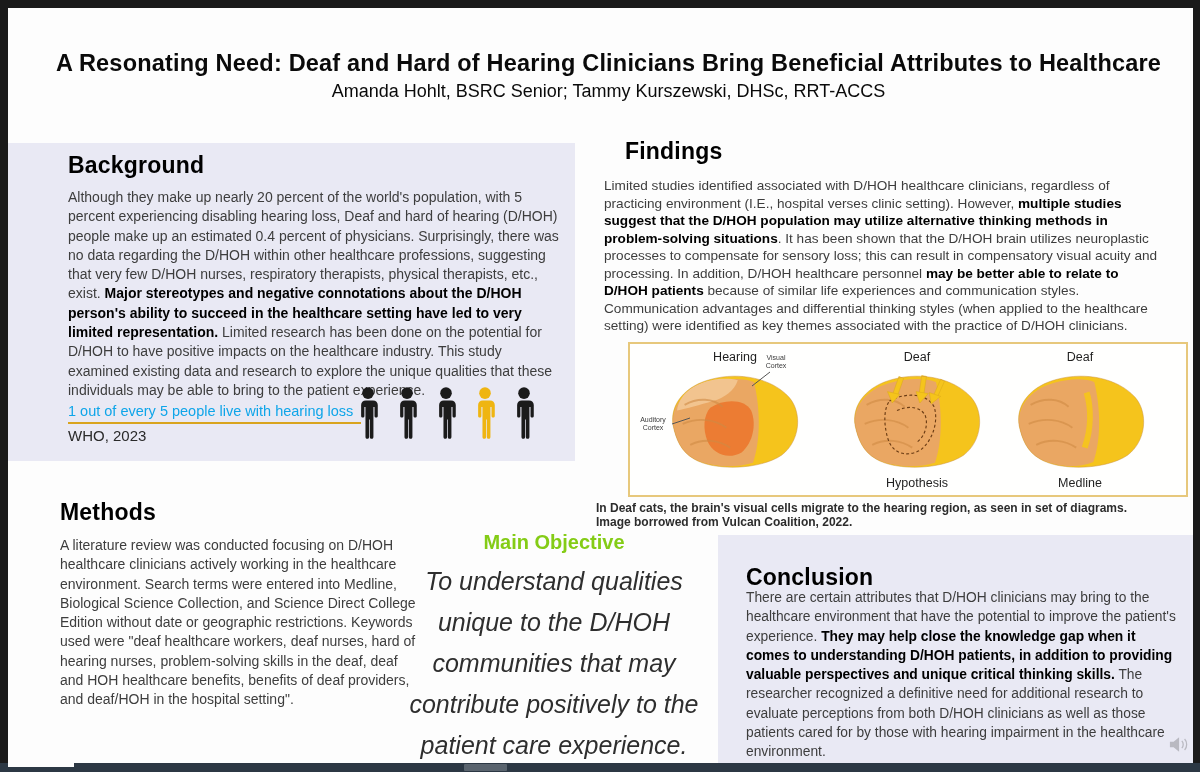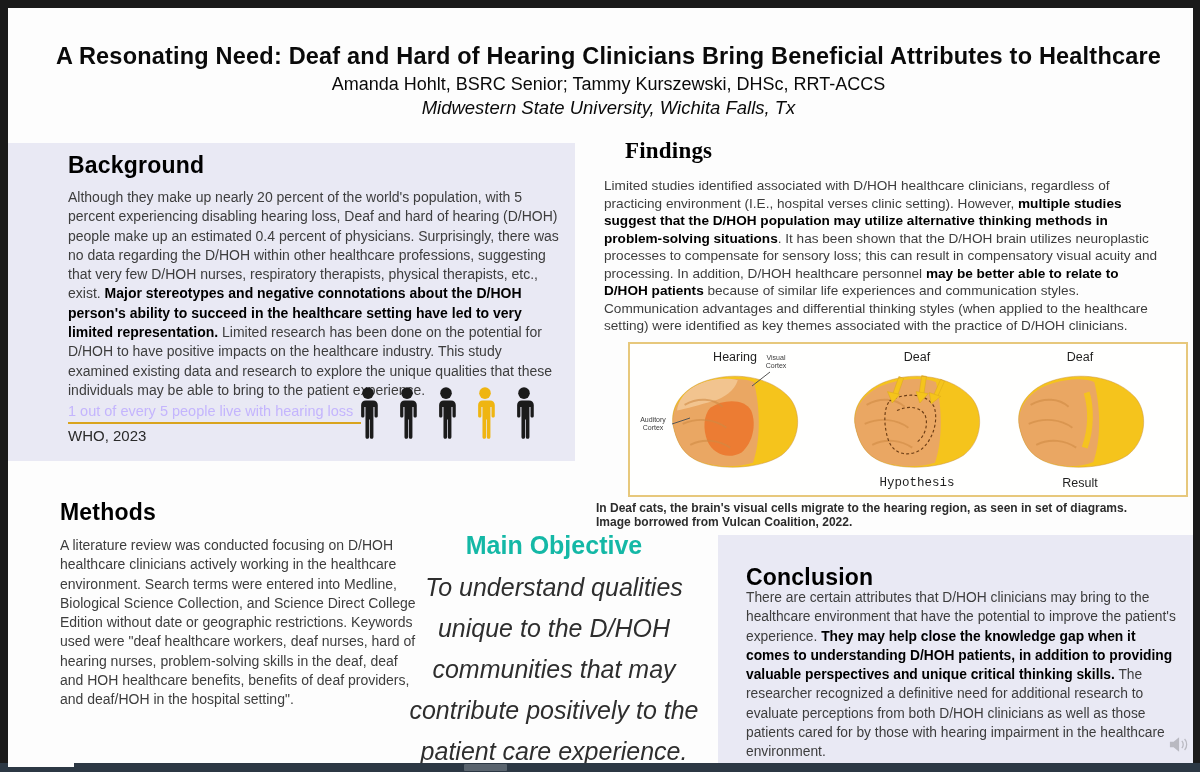--- a/index.html
+++ b/index.html
@@ -8,62 +8,62 @@
     width:1200px;height:772px;
     background:#1a1a1a;
     font-family:"Liberation Sans", sans-serif;
     overflow:hidden;
   }
   .poster{
     position:absolute;left:8px;top:8px;width:1185px;height:755px;
     background:#fdfdfd;
   }
   
-  .head{position:absolute;left:8px;top:35px;width:1185px;text-align:center;color:#0a0a0a;}
+  .head{position:absolute;left:8px;top:42px;width:1185px;text-align:center;color:#0a0a0a;}
   .title{font-size:23.5px;font-weight:bold;line-height:27px;letter-spacing:.2px;}
   .authors{font-size:18px;line-height:23px;margin-top:3px;}
   .affil{font-size:18.5px;line-height:22px;font-style:italic;margin-top:1px;}
 
   .panel{position:absolute;background:var(--panel);}
   #bg-panel{left:8px;top:143px;width:567px;height:318px;}
   #conclusion-panel{left:718px;top:535px;width:475px;height:228px;}
 
   h2.sec{position:absolute;margin:0;font-size:23px;font-weight:bold;color:#000;letter-spacing:.2px;}
   .bodytxt{position:absolute;font-size:14px;line-height:19.3px;color:#3d3d3d;text-align:left;}
   .bodytxt .bseg{font-weight:bold;color:#000;}
 
   #bg-heading{left:68px;top:152px;}
   #bg-body{left:68px;top:188px;width:498px;}
 
   #stat{position:absolute;left:68px;top:402px;}
-  #stat-text{display:inline-block;font-size:14.5px;color:#c4b5fd;padding:0 8px 3px 0;border-bottom:2.5px solid var(--underline-gold);}
+  #stat-text{display:inline-block;font-size:14.5px;color:#0ea5e9;padding:0 8px 3px 0;border-bottom:2.5px solid var(--underline-gold);}
   #stat-src{font-size:15px;color:#2a2a2a;margin-top:3px;}
 
   #people-row{position:absolute;left:353px;top:387px;display:flex;gap:9px;}
   #people-row svg{display:block;}
 
-  #findings-heading{left:625px;top:138px;font-family:Liberation Serif, serif;}
+  #findings-heading{left:625px;top:138px;}
   #findings-body{left:604px;top:177px;width:562px;font-size:13.6px;line-height:17.5px;}
 
   #figure{
     position:absolute;left:628px;top:342px;width:556px;height:151px;
     border:2px solid var(--fig-border);background:#fffffe;
   }
   .fig-label{position:absolute;font-size:12.5px;color:#1f1f1f;text-align:center;width:130px;}
   .brain{position:absolute;top:18px;width:152px;height:120px;}
   .ann{position:absolute;font-size:7px;line-height:8px;color:#3a3a3a;text-align:center;}
   #ann-lines{position:absolute;left:0;top:0;pointer-events:none;}
 
   #fig-caption{position:absolute;left:596px;top:501px;width:562px;font-size:12px;color:#2c2c2c;font-weight:bold;}
 
   #methods-heading{left:60px;top:499px;}
   #methods-body{left:60px;top:536px;width:364px;}
 
   #objective{position:absolute;left:398px;top:531px;width:312px;text-align:center;}
-  #obj-heading{font-size:25px;font-weight:bold;color:#14b8a6;}
+  #obj-heading{font-size:20px;font-weight:bold;color:#84cc16;}
   #obj-body{font-size:25px;line-height:41px;font-style:italic;color:#2e2e2e;margin-top:7px;}
 
   #conc-heading{left:746px;top:564px;}
   #conc-body{left:746px;top:588px;width:430px;font-size:13.8px;}
 
   #speaker{position:absolute;left:1169px;top:736px;}
 
   #bottom-bar{position:absolute;left:0;top:763px;width:1200px;height:9px;background:var(--bar-dark);}
   #bar-notch{position:absolute;left:8px;top:763px;width:66px;height:4px;background:#fdfdfd;}
   #bar-thumb{position:absolute;left:464px;top:764px;width:43px;height:7px;background:var(--bar-thumb);border-radius:1px;}
@@ -81,21 +81,20 @@
 </style>
 </head>
 <body>
 
 <div class="frame">
   <div class="poster">
 
     <div class="head">
       <div class="title">A Resonating Need: Deaf and Hard of Hearing Clinicians Bring Beneficial Attributes to Healthcare</div>
       <div class="authors">Amanda Hohlt, BSRC Senior; Tammy Kurszewski, DHSc, RRT-ACCS</div>
-      <div class="affil">Midwestern State University, Wichita Falls, Tx</div>
     </div>
   </div>
 
   <div class="panel" id="bg-panel"></div>
   <h2 class="sec" id="bg-heading">Background</h2>
   <div class="bodytxt" id="bg-body"><span>Although they make up nearly 20 percent of the world's population, with 5 percent experiencing disabling hearing loss, Deaf and hard of hearing (D/HOH) people make up an estimated 0.4 percent of physicians. Surprisingly, there was no data regarding the D/HOH within other healthcare professions, suggesting that very few D/HOH nurses, respiratory therapists, physical therapists, etc., exist. </span><span class="bseg">Major stereotypes and negative connotations about the D/HOH person's ability to succeed in the healthcare setting have led to very limited representation.</span><span> Limited research has been done on the potential for D/HOH to have positive impacts on the healthcare industry. This study examined existing data and research to explore the unique qualities that these individuals may be able to bring to the patient experience.</span></div>
 
   <div id="stat">
     <div id="stat-text">1 out of every 5 people live with hearing loss</div>
     <div id="stat-src">WHO, 2023</div>
@@ -169,22 +168,22 @@
       <path class="b-outline" d="M16,64 C12,42 28,22 56,15 C86,7 120,14 138,34 C152,50 150,80 130,95 C108,110 60,112 38,99 C24,91 19,78 16,64 Z"></path>
     </svg>
 
     <div class="ann" style="left:128px;top:10px;width:36px;">Visual Cortex</div>
     <div class="ann" style="left:4px;top:72px;width:38px;">Auditory Cortex</div>
     <svg id="ann-lines" width="556" height="151" xmlns="http://www.w3.org/2000/svg">
       <line x1="140" y1="28" x2="122" y2="42" stroke="#555" stroke-width="1"></line>
       <line x1="42" y1="80" x2="60" y2="74" stroke="#555" stroke-width="1"></line>
     </svg>
 
-    <div class="fig-label" style="left:222px;top:132px;font-family:Liberation Mono, monospace;">Hypothesis</div>
-    <div class="fig-label" style="left:385px;top:132px;">Result</div>
+    <div class="fig-label" style="left:222px;top:132px;">Hypothesis</div>
+    <div class="fig-label" style="left:385px;top:132px;">Medline</div>
   </div>
   <div id="fig-caption">In Deaf cats, the brain's visual cells migrate to the hearing region, as seen in set of diagrams. Image borrowed from Vulcan Coalition, 2022.</div>
 
   <h2 class="sec" id="methods-heading">Methods</h2>
   <div class="bodytxt" id="methods-body"><span>A literature review was conducted focusing on D/HOH healthcare clinicians actively working in the healthcare environment. Search terms were entered into Medline, Biological Science Collection, and Science Direct College Edition without date or geographic restrictions. Keywords used were "deaf healthcare workers, deaf nurses, hard of hearing nurses, problem-solving skills in the deaf, deaf and HOH healthcare benefits, benefits of deaf providers, and deaf/HOH in the hospital setting".</span></div>
 
   <div id="objective">
     <div id="obj-heading">Main Objective</div>
     <div id="obj-body">To understand qualities unique to the D/HOH communities that may contribute positively to the patient care experience.</div>
   </div>

